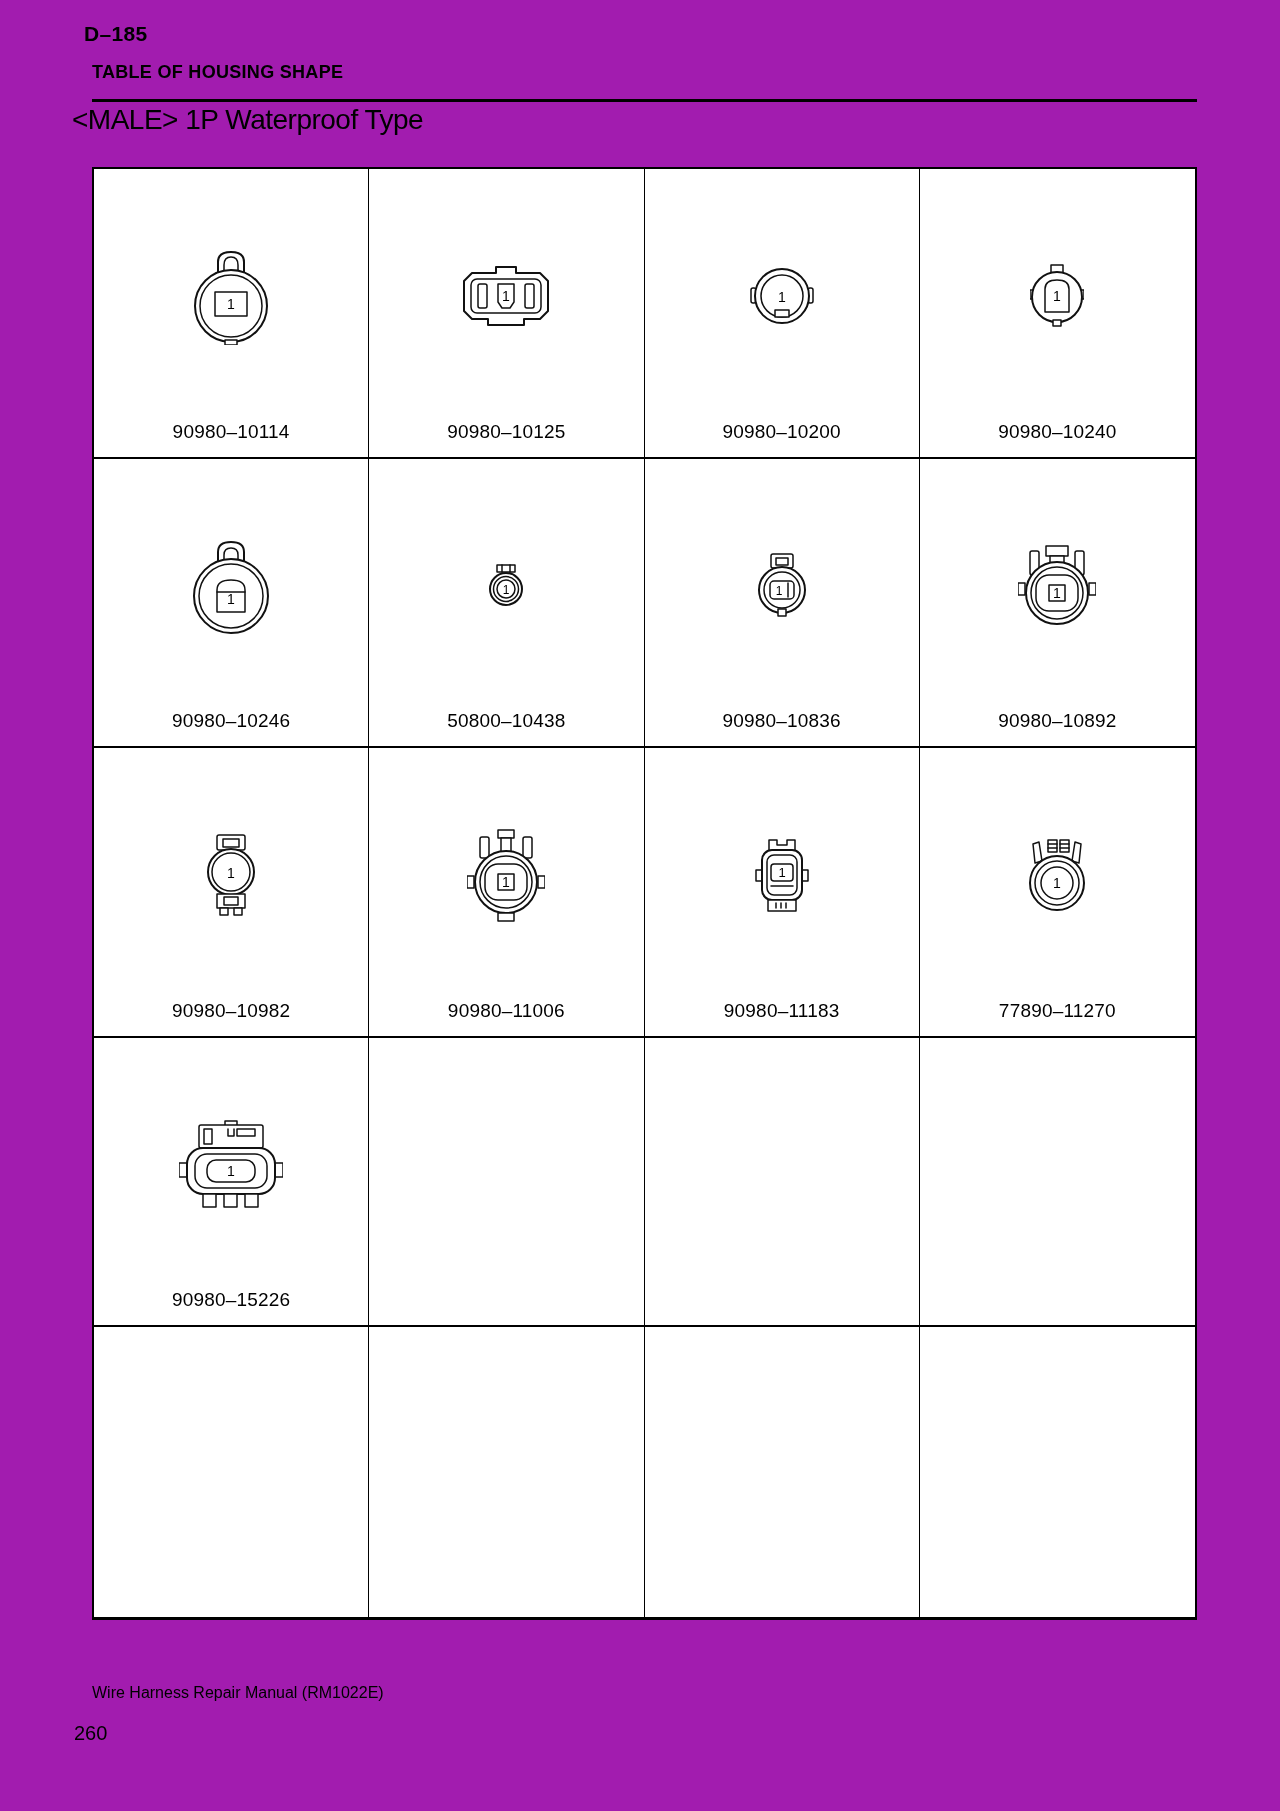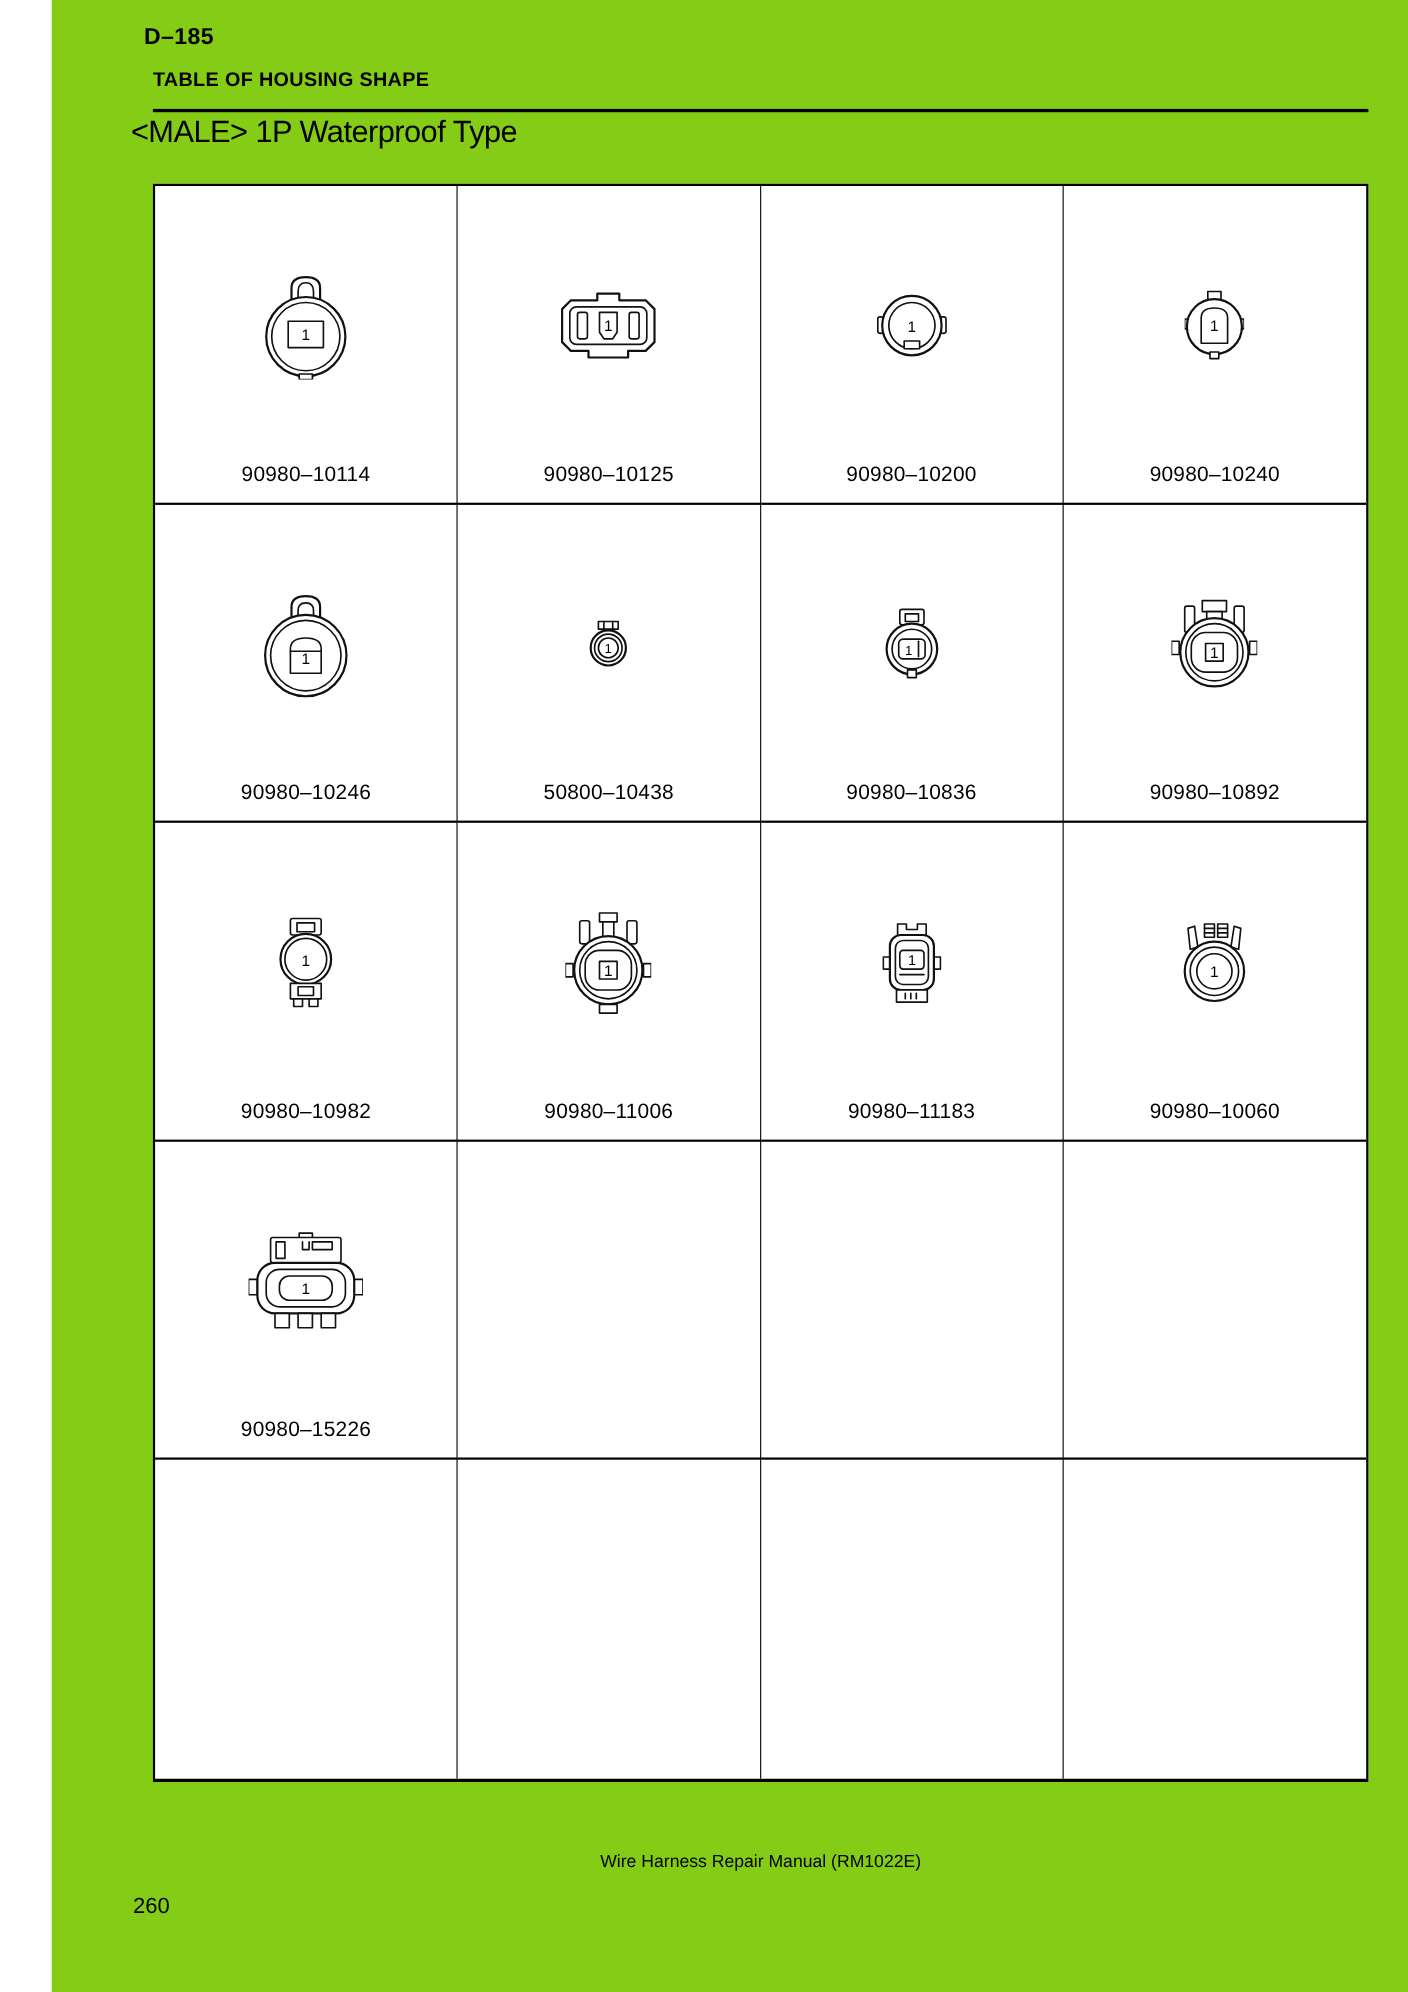--- a/index.html
+++ b/index.html
@@ -1,36 +1,36 @@
 <!DOCTYPE html>
 <html><head>
 <meta charset="utf-8">
 <style>
   html,body{margin:0;padding:0;background:#ffffff;}
   body{width:1280px;height:1811px;font-family:"Liberation Sans",sans-serif;color:#000;position:relative;}
-  .page{position:absolute;inset:0;background:#84cc16;margin-left:47px;}
+  .page{position:absolute;inset:0;background:#a21caf;}
   .doc-code{position:absolute;left:84px;top:22px;font-size:21px;font-weight:bold;letter-spacing:.3px;}
   .content{position:absolute;left:92px;width:1105px;}
   .running-header{top:62px;text-align:left;font-size:18px;font-weight:bold;letter-spacing:.3px;}
   .rule{position:absolute;left:92px;top:99px;width:1105px;height:3px;background:#000;}
   .page-title{position:absolute;left:72px;top:104px;font-size:28px;font-weight:normal;letter-spacing:-0.5px;}
   .grid{position:absolute;left:92px;top:167px;width:1105px;height:1453px;box-sizing:border-box;
         border:2px solid #000;border-bottom-width:3px;display:grid;
         grid-template-columns:repeat(4,1fr);grid-template-rows:repeat(5,1fr);background:#fff;}
   .cell{position:relative;box-sizing:border-box;border-right:1px solid #000;border-bottom:2px solid #000;
         display:flex;align-items:center;justify-content:center;padding-bottom:34px;}
   .grid > .cell:nth-child(4n){border-right:none;}
   .grid > .cell:nth-child(n+17){border-bottom:none;}
   .part-label{position:absolute;bottom:14px;left:0;width:100%;text-align:center;font-size:19px;letter-spacing:.2px;}
   .figure{line-height:0;}
   svg{stroke:#111;fill:none;stroke-width:2;stroke-linejoin:round;stroke-linecap:round;}
   svg .f{fill:#fff;}
   svg .t{stroke-width:1.5;}
   svg text{stroke:none;fill:#000;font-family:"Liberation Sans",sans-serif;font-size:14px;text-anchor:middle;}
-  .footer{top:1684px;text-align:center;font-size:16px;}
+  .footer{top:1684px;font-size:16px;}
   .page-number{position:absolute;left:74px;top:1722px;font-size:20px;}
 </style>
 </head>
 <body>
 
 <div class="page">
 
   <div class="doc-code">D–185</div>
   <div class="content running-header">TABLE OF HOUSING SHAPE</div>
   <div class="rule"></div>
@@ -222,21 +222,21 @@
           <path class="f t" d="M52,26 L54,7 L48,5 L45,24 Z"></path>
           <rect class="f t" x="21" y="3" width="9" height="12"></rect>
           <rect class="f t" x="33" y="3" width="9" height="12"></rect>
           <path class="t" d="M21,7 L30,7 M21,11 L30,11 M33,7 L42,7 M33,11 L42,11"></path>
           <circle class="f" cx="30" cy="46" r="27"></circle>
           <circle class="t" cx="30" cy="46" r="22"></circle>
           <circle class="t" cx="30" cy="46" r="16"></circle>
           <text x="30" y="51">1</text>
         </svg>
       </div>
-      <div class="part-label">90980–10060</div>
+      <div class="part-label">77890–11270</div>
     </div>
 
     <div class="cell">
       <div class="figure">
         <svg width="104" height="92" viewBox="0 0 104 92">
           <rect class="f t" x="46" y="2" width="12" height="8"></rect>
           <rect class="f t" x="20" y="6" width="64" height="23" rx="2"></rect>
           <rect class="t" x="25" y="10" width="8" height="15"></rect>
           <rect class="t" x="58" y="10" width="18" height="7"></rect>
           <path class="t" d="M49,10 L49,17 L55,17 L55,10"></path>

